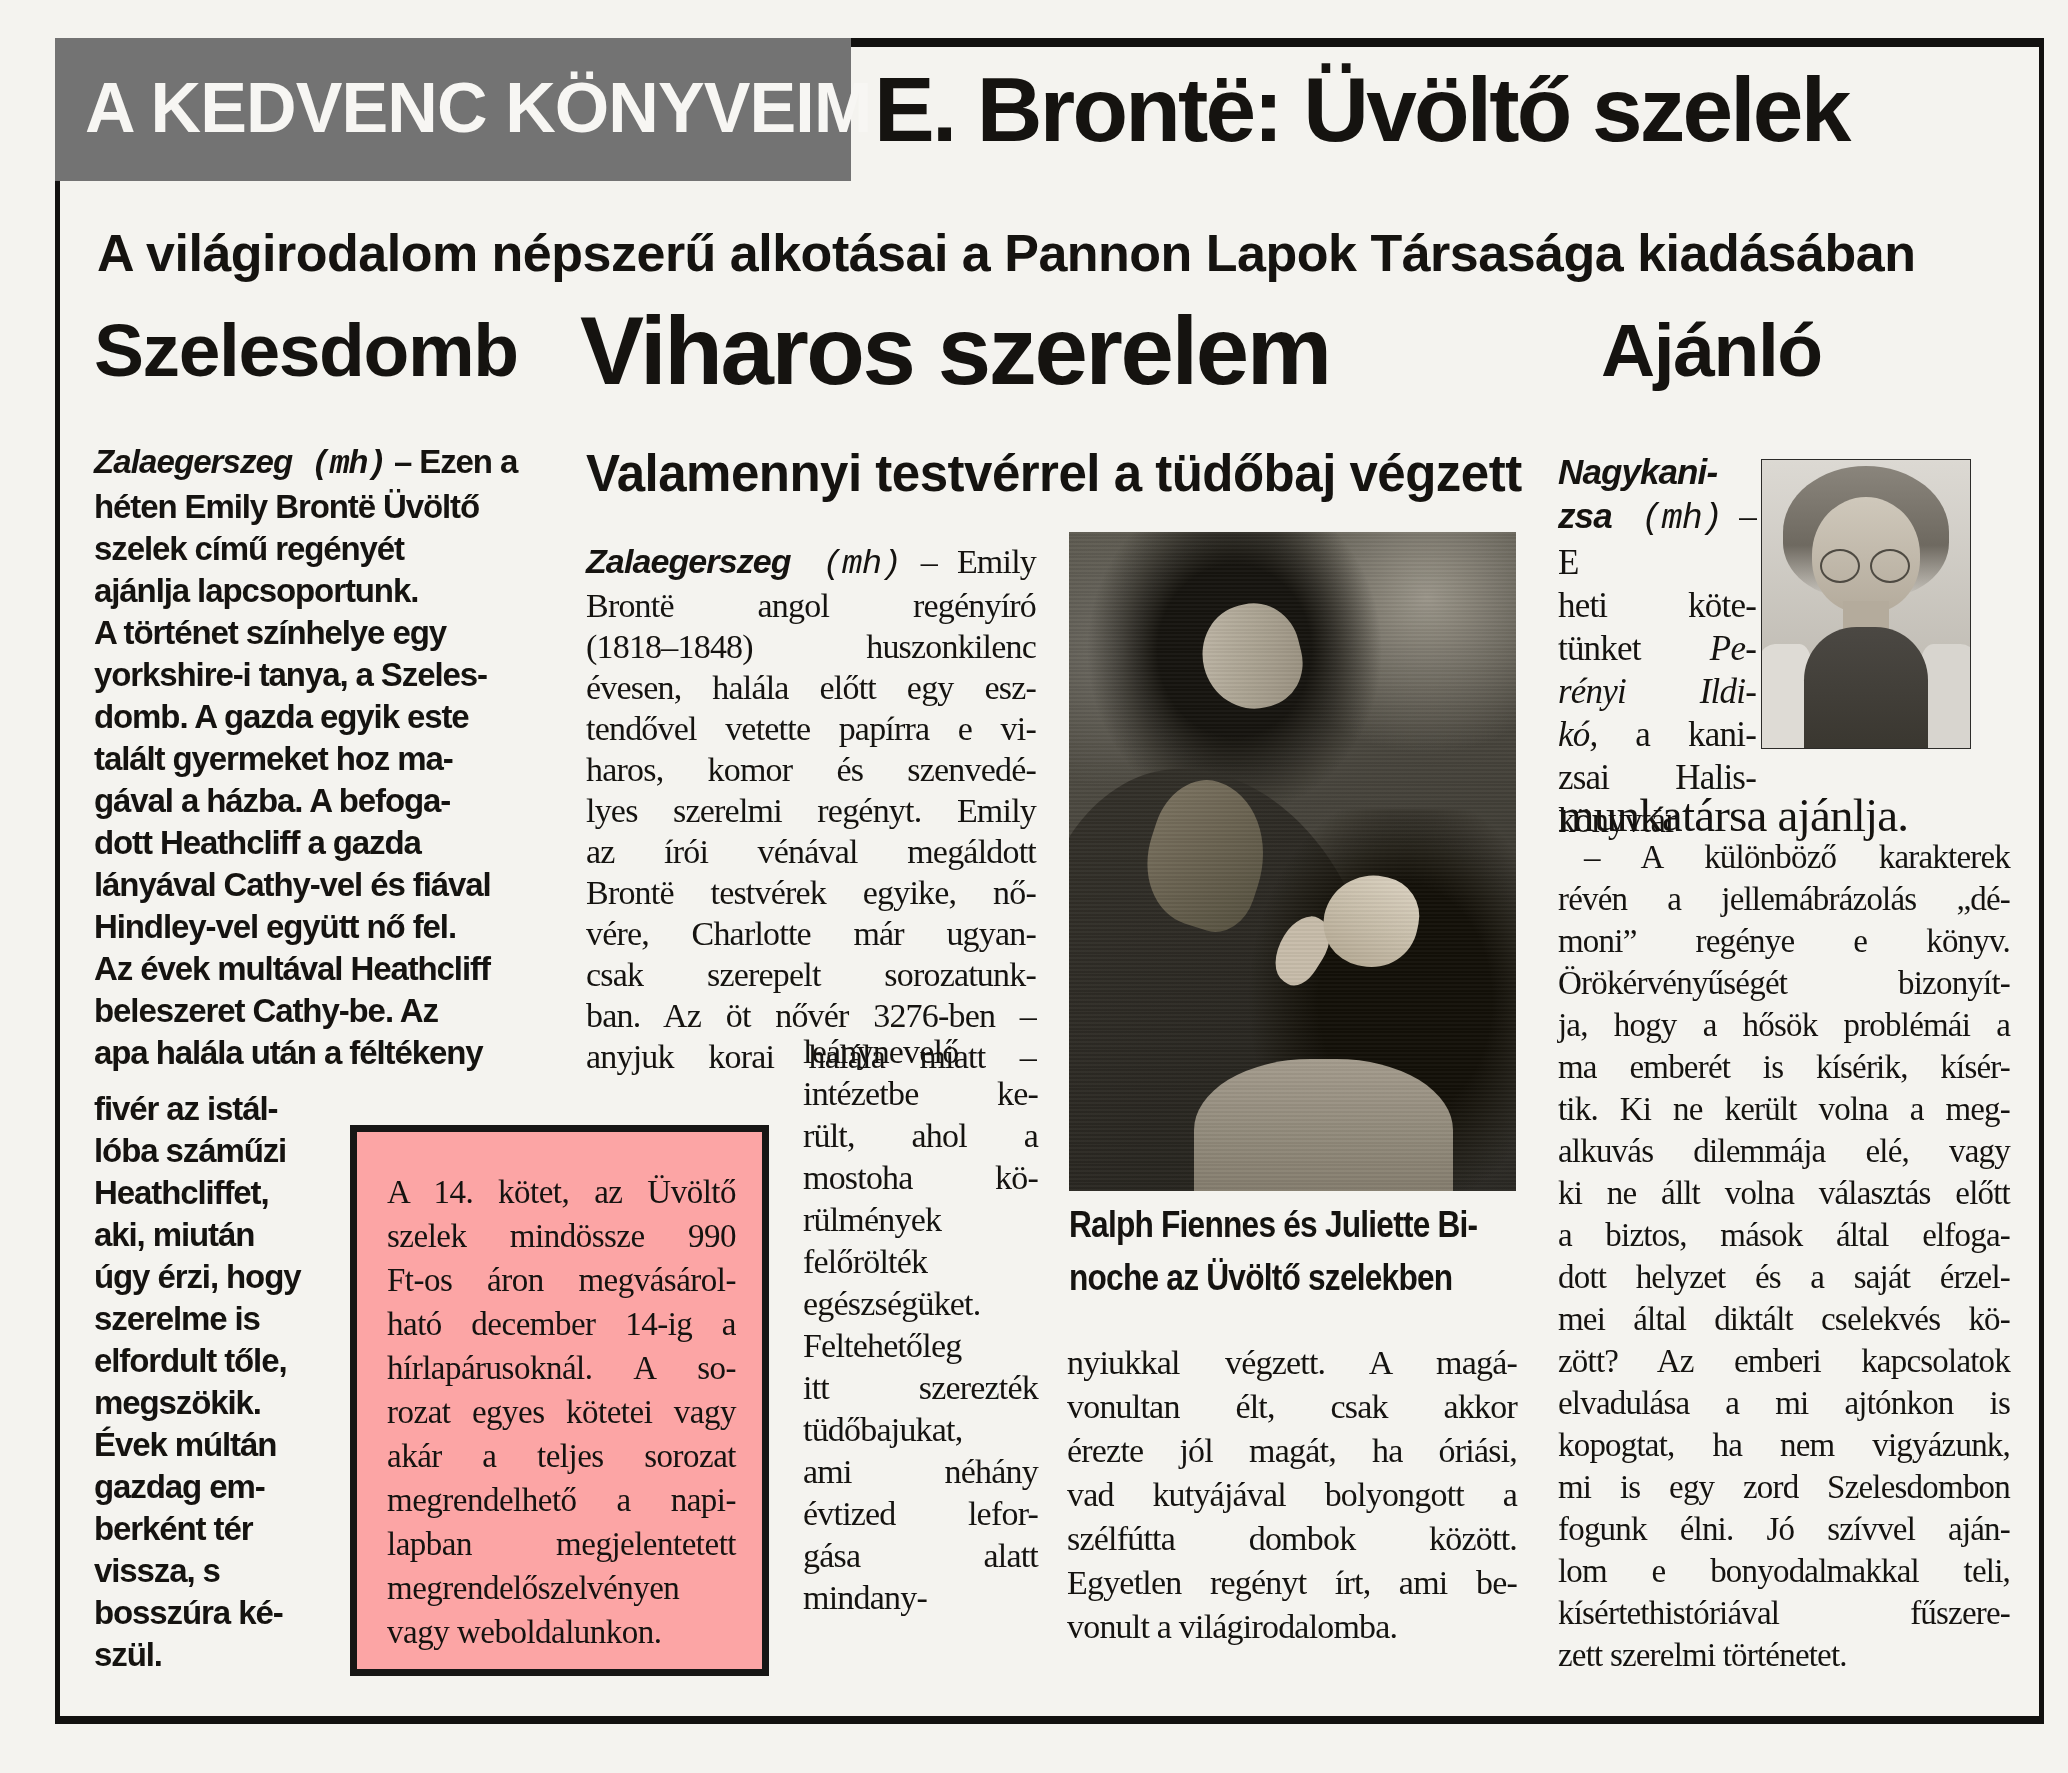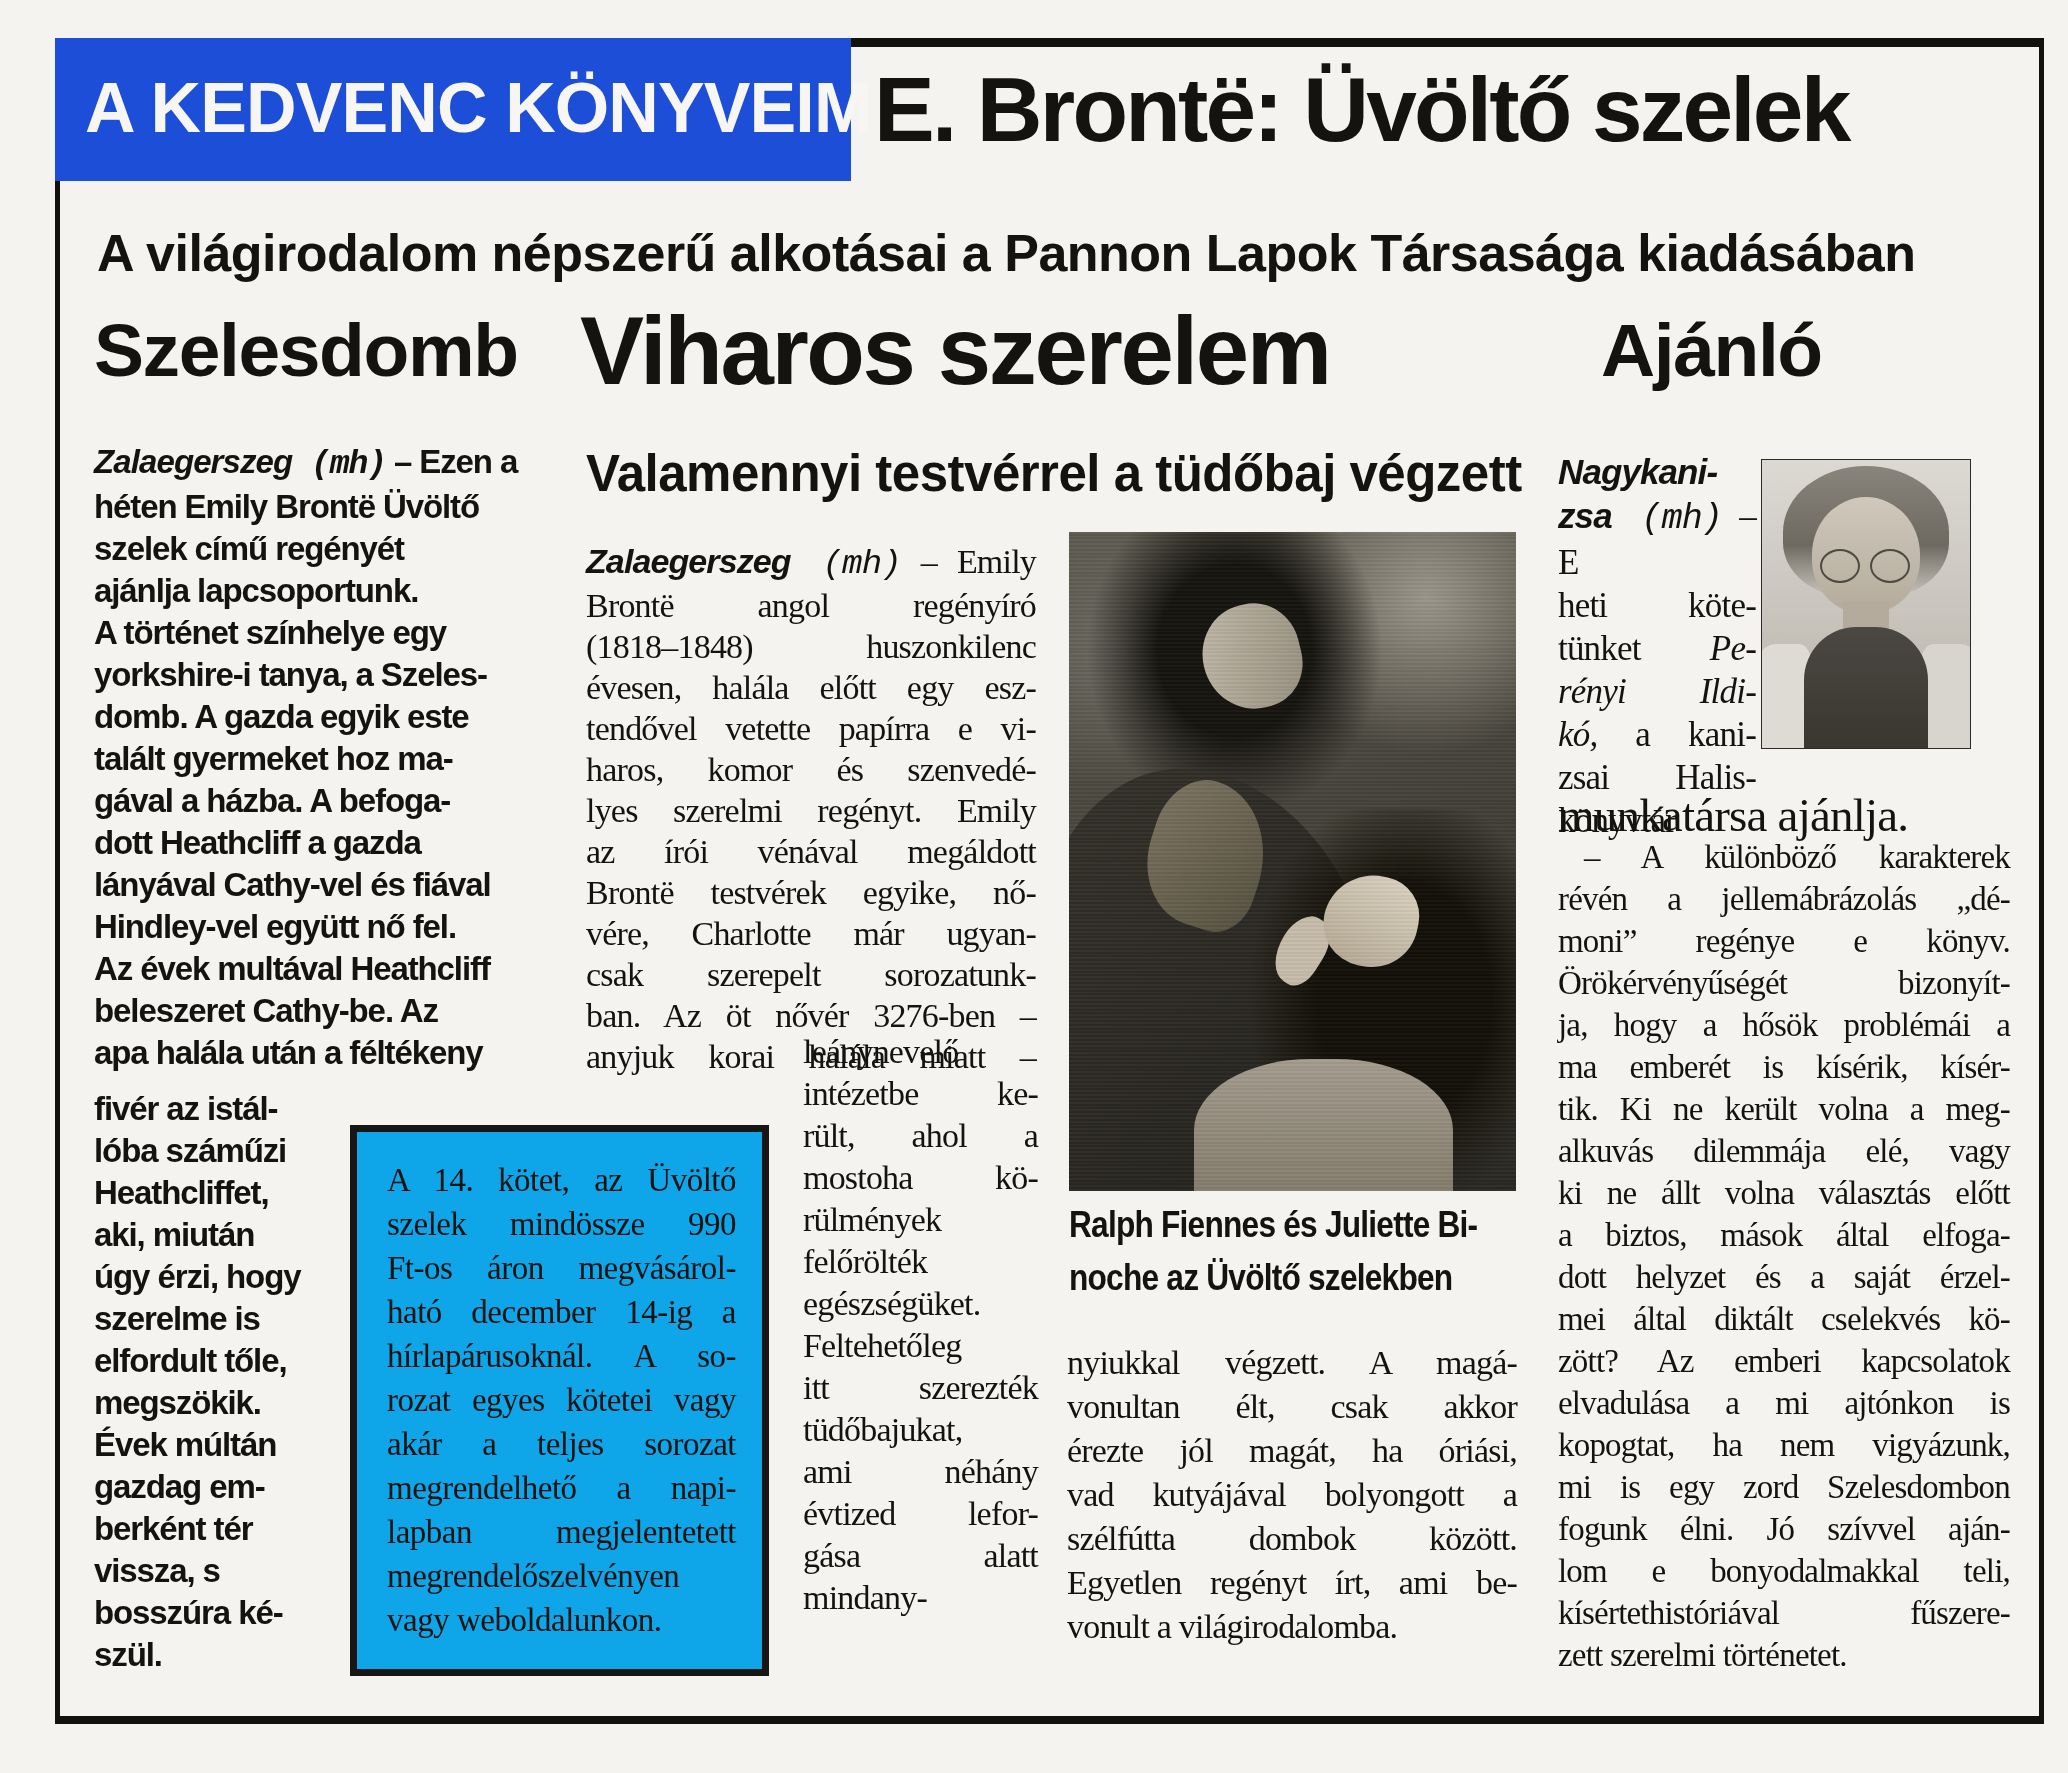--- a/index.html
+++ b/index.html
@@ -7,21 +7,21 @@
   .abs{position:absolute;}
   .sans{font-family:"Liberation Sans",sans-serif;}
   .serif{font-family:"Liberation Serif",serif;}
 
   
   #frame{left:55px;top:38px;width:1989px;height:1686px;box-sizing:border-box;
          border-top:9.4px solid #121110;border-right:5.6px solid #121110;
          border-bottom:8.5px solid #121110;border-left:5.6px solid #121110;}
 
   
-  #kicker{left:55px;top:38px;width:796px;height:143px;background:#1d4ed8;color:#f7f6f3;
+  #kicker{left:55px;top:38px;width:796px;height:143px;background:#737373;color:#f7f6f3;
           font-size:70px;font-weight:bold;letter-spacing:-0.9px;line-height:141px;
           padding-left:30px;box-sizing:border-box;white-space:nowrap;}
   #title{left:874px;top:41px;width:1166px;height:139px;font-size:91px;font-weight:bold;
          letter-spacing:-2.8px;text-align:left;line-height:137px;white-space:nowrap;}
   #subtitle{left:97px;top:209px;width:1911px;font-size:52px;font-weight:bold;
             letter-spacing:-0.5px;line-height:68px;white-space:nowrap;margin-top:10px;}
 
   
   .colhead{font-weight:bold;letter-spacing:-1.4px;white-space:nowrap;}
   #col1-heading{left:94px;top:307px;font-size:75px;}
@@ -39,21 +39,21 @@
   #col1-body{left:94px;top:441px;width:465px;font-size:33px;font-weight:bold;
              line-height:42px;letter-spacing:-1.1px;}
   #col1-narrow{left:94px;top:1088px;width:259px;font-size:33px;font-weight:bold;
                line-height:42px;letter-spacing:-1.1px;}
 
   #col2-body{left:586px;top:541px;width:450px;font-size:34px;line-height:41px;letter-spacing:-0.8px;}
   #col2-narrow{left:803px;top:1031px;width:235px;font-size:34px;line-height:42px;letter-spacing:-0.8px;}
   #col2-after{left:1067px;top:1341px;width:450px;font-size:34px;line-height:44px;letter-spacing:-0.8px;}
 
   #infobox{left:350px;top:1125px;width:419px;height:551px;box-sizing:border-box;
-           border:7.5px solid #171615;padding:26px 26px 0 30px;background:#0ea5e9;}
+           border:7.5px solid #171615;padding:38px 26px 0 30px;background:#fca5a5;}
   #infobox-text{font-size:33px;line-height:44px;letter-spacing:-0.5px;}
 
   #caption{left:1069px;top:1198px;width:513px;font-size:36px;font-weight:bold;
            line-height:53px;letter-spacing:-0.9px;transform:scaleX(.88);transform-origin:left top;}
 
   #col3-lead{left:1558px;top:450px;width:198px;font-size:35px;line-height:43px;letter-spacing:-0.8px;}
   #col3-afterlead{left:1558px;top:794px;width:452px;font-size:47px;line-height:42px;letter-spacing:-0.8px;}
   #col3-body{left:1558px;top:836px;width:452px;font-size:33px;line-height:42px;letter-spacing:-0.8px;}
 
   .dl{font-family:"Liberation Sans",sans-serif;font-weight:bold;font-style:italic;letter-spacing:-0.9px;}

